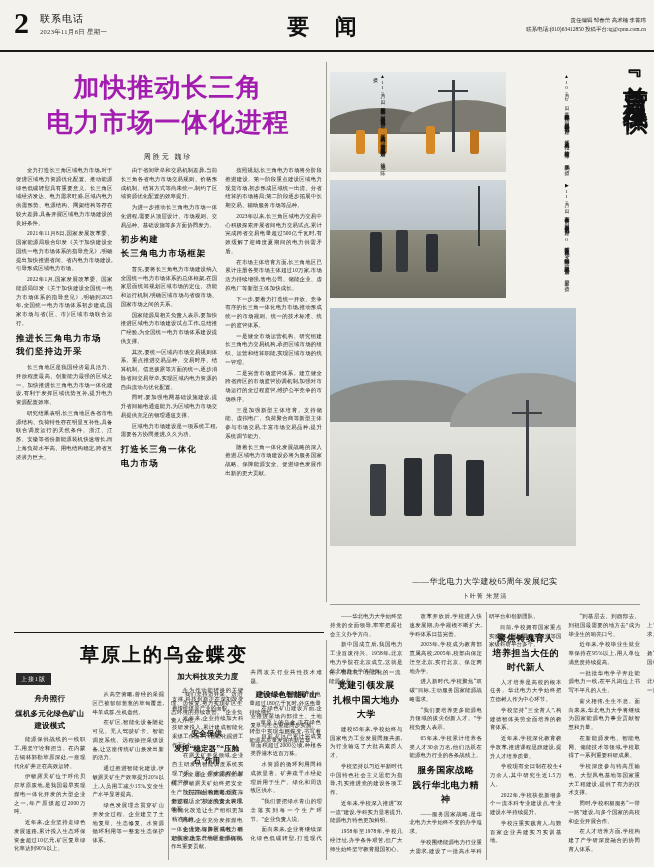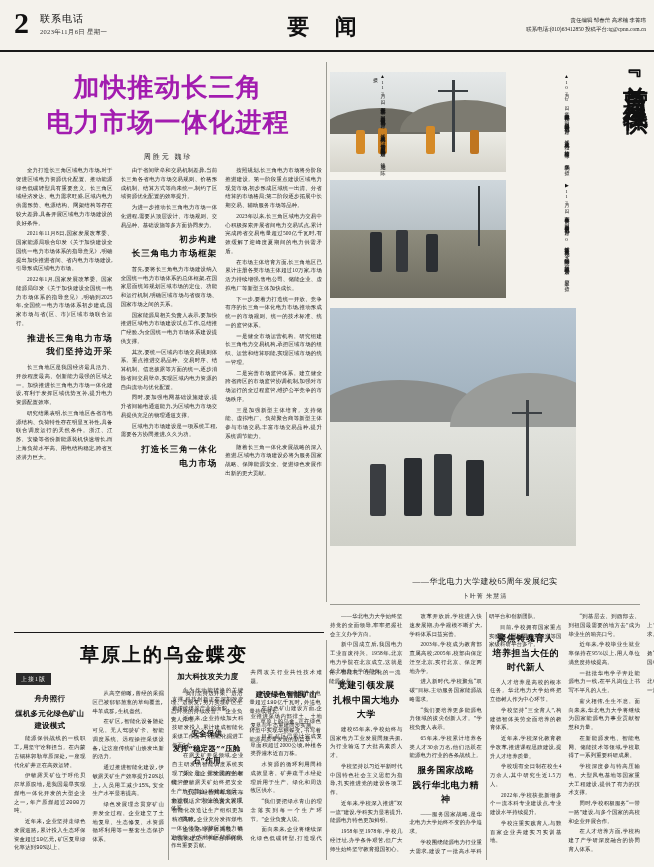--- a/index.html
+++ b/index.html
@@ -93,21 +93,21 @@
     font-size: 5.4px;
     line-height: 1.62;
     text-align: justify;
     color: #1b1b1b;
     letter-spacing: 0.15px;
   }
   .col-text p { margin: 0 0 2px 0; text-indent: 11px; }
   .subhead {
     font-size: 8.5px;
     font-weight: bold;
-    text-align: right;
+    text-align: left;
     letter-spacing: 1px;
     margin: 4px 0 4px 0;
     color: #111;
   }
   
   .lead-cols {
     position: absolute;
     left: 16px; top: 166px;
     width: 306px;
     height: 470px;
@@ -199,21 +199,20 @@
     padding: 1.5px 5px;
     letter-spacing: 1px;
   }
   .bottom-left {
     position: absolute;
     left: 14px; top: 690px;
     width: 150px;
     height: 170px;
     column-count: 2;
     column-gap: 7px;
-    font-family: Liberation Mono, monospace;
   }
   .bottom-mid {
     position: absolute;
     left: 172px; top: 668px;
     width: 150px;
     height: 192px;
     column-count: 2;
     column-gap: 7px;
   }
   .bottom-right1 {

